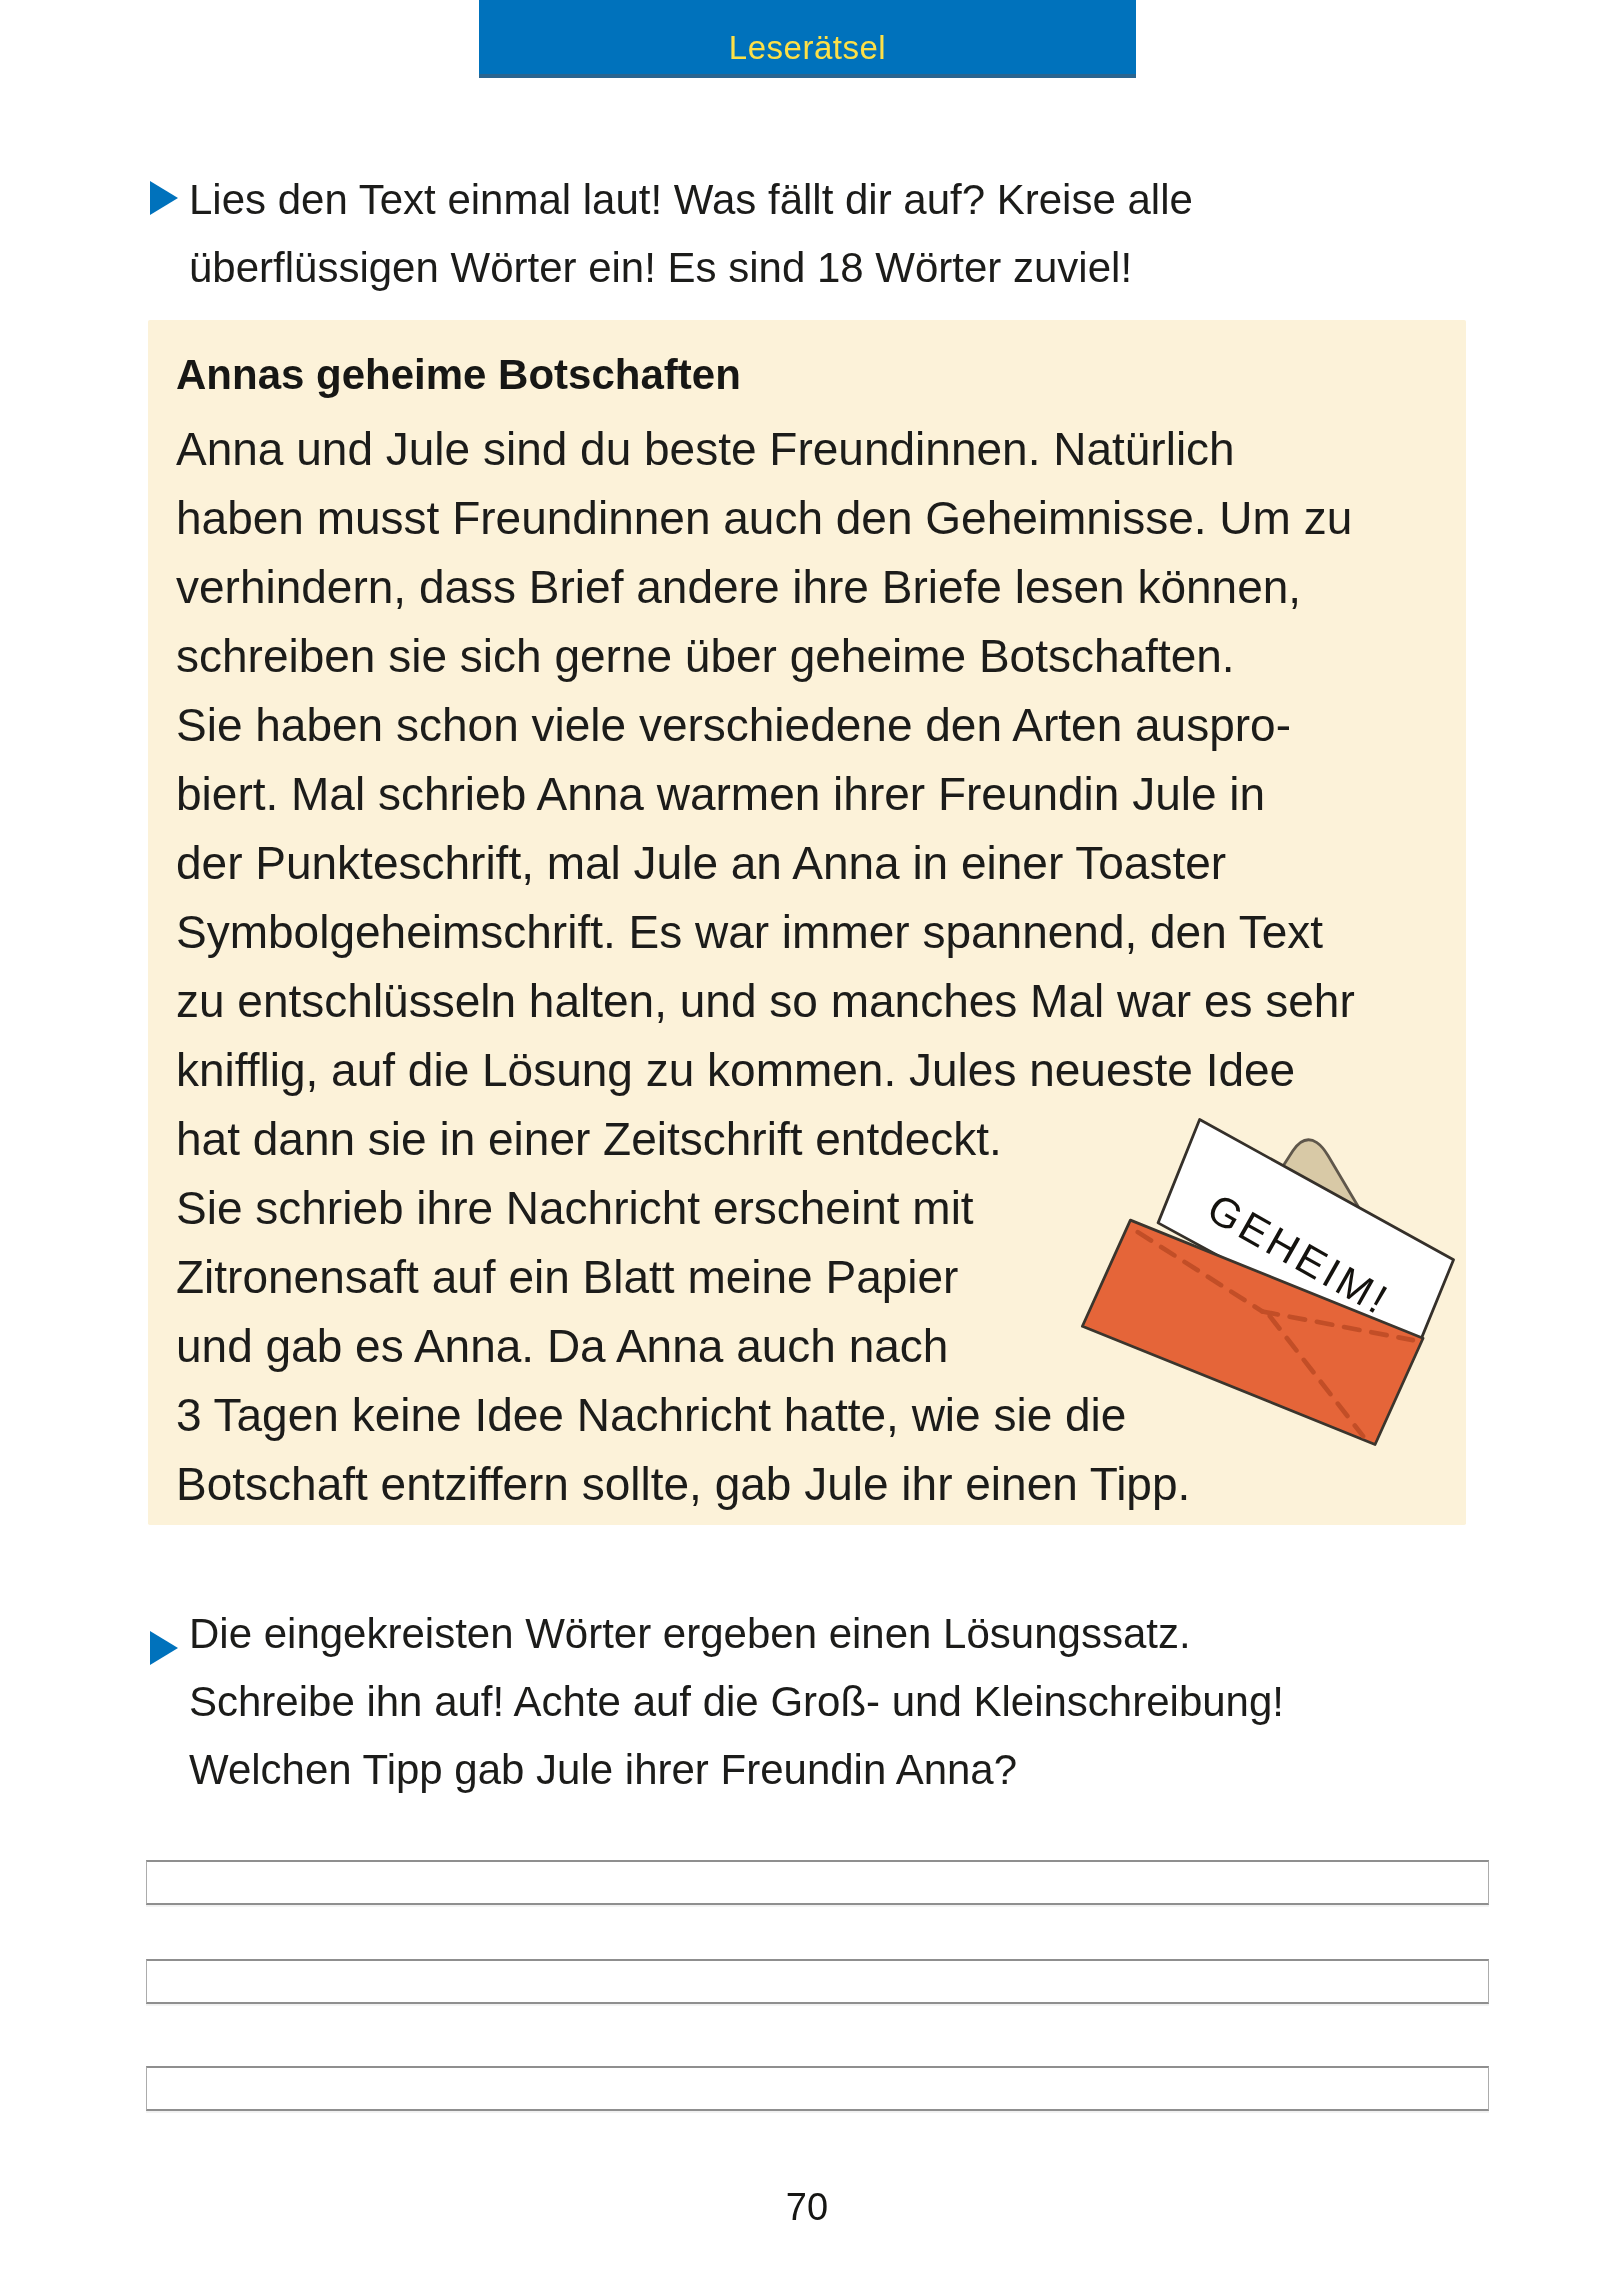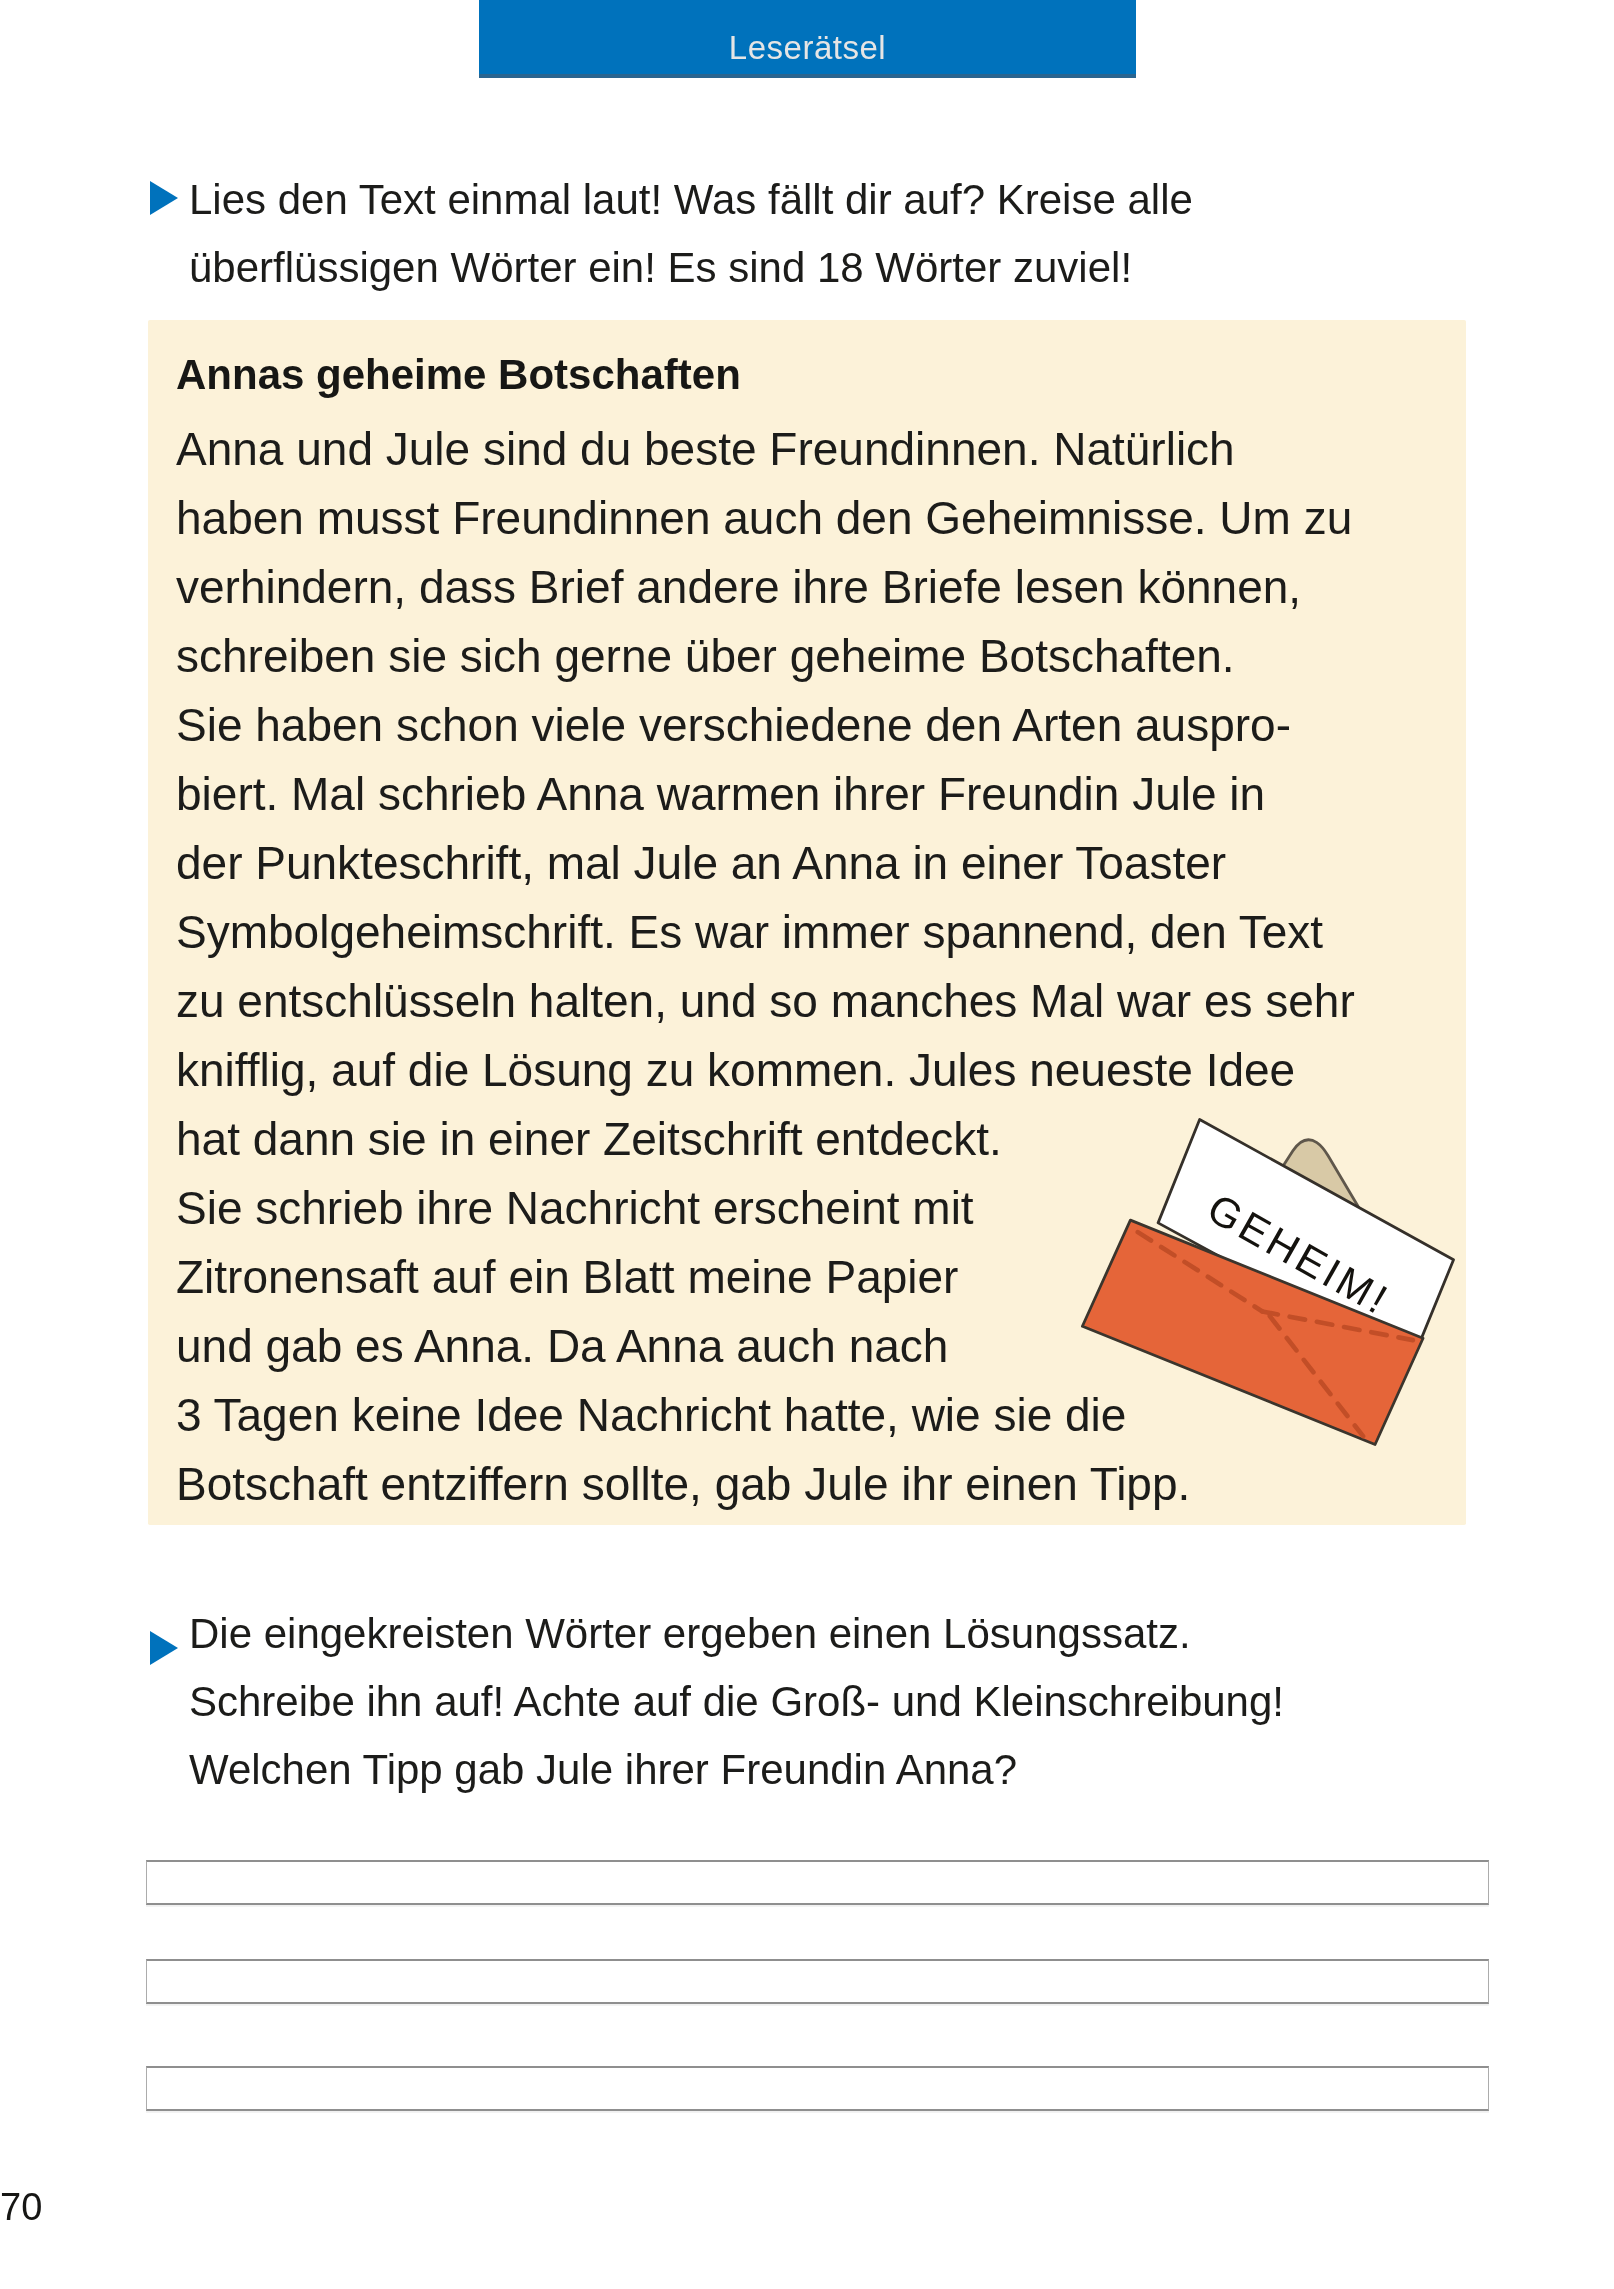--- a/index.html
+++ b/index.html
@@ -11,21 +11,21 @@
   }
   .abs{position:absolute;}
 
   
   .header-tab{
     left:479px;top:0;width:657px;height:74px;
     background:#0072BC;border-bottom:4.6px solid #2A6590;
     display:flex;align-items:center;justify-content:center;
   }
   .header-tab .label{
-    color:#e5e5e5;font-size:33px;letter-spacing:0.5px;margin-top:21px;
+    color:#fde047;font-size:33px;letter-spacing:0.5px;margin-top:21px;
   }
 
   
   .tri{
     width:0;height:0;
     border-top:17.5px solid transparent;
     border-bottom:17.5px solid transparent;
     border-left:28px solid #0072BC;
   }
   .instr-text{
@@ -62,21 +62,21 @@
     border-left:1.8px solid #ACACAC;border-right:1.8px solid #ACACAC;
     box-shadow:0 1.8px 0 rgba(0,0,0,0.06);
     font-size:37px;line-height:41px;padding:0 11px;
   }
   .answer-1{top:1860px;}
   .answer-2{top:1959px;}
   .answer-3{top:2066px;}
 
   
   .page-number{
-    left:0;top:2186px;width:1614px;text-align:left;
+    left:0;top:2186px;width:1614px;text-align:center;
     font-size:38px;color:#161614;
   }
 </style>
 </head>
 <body>
 
 <div>
 
   <div class="abs header-tab">
     <span class="label">Leserätsel</span>

